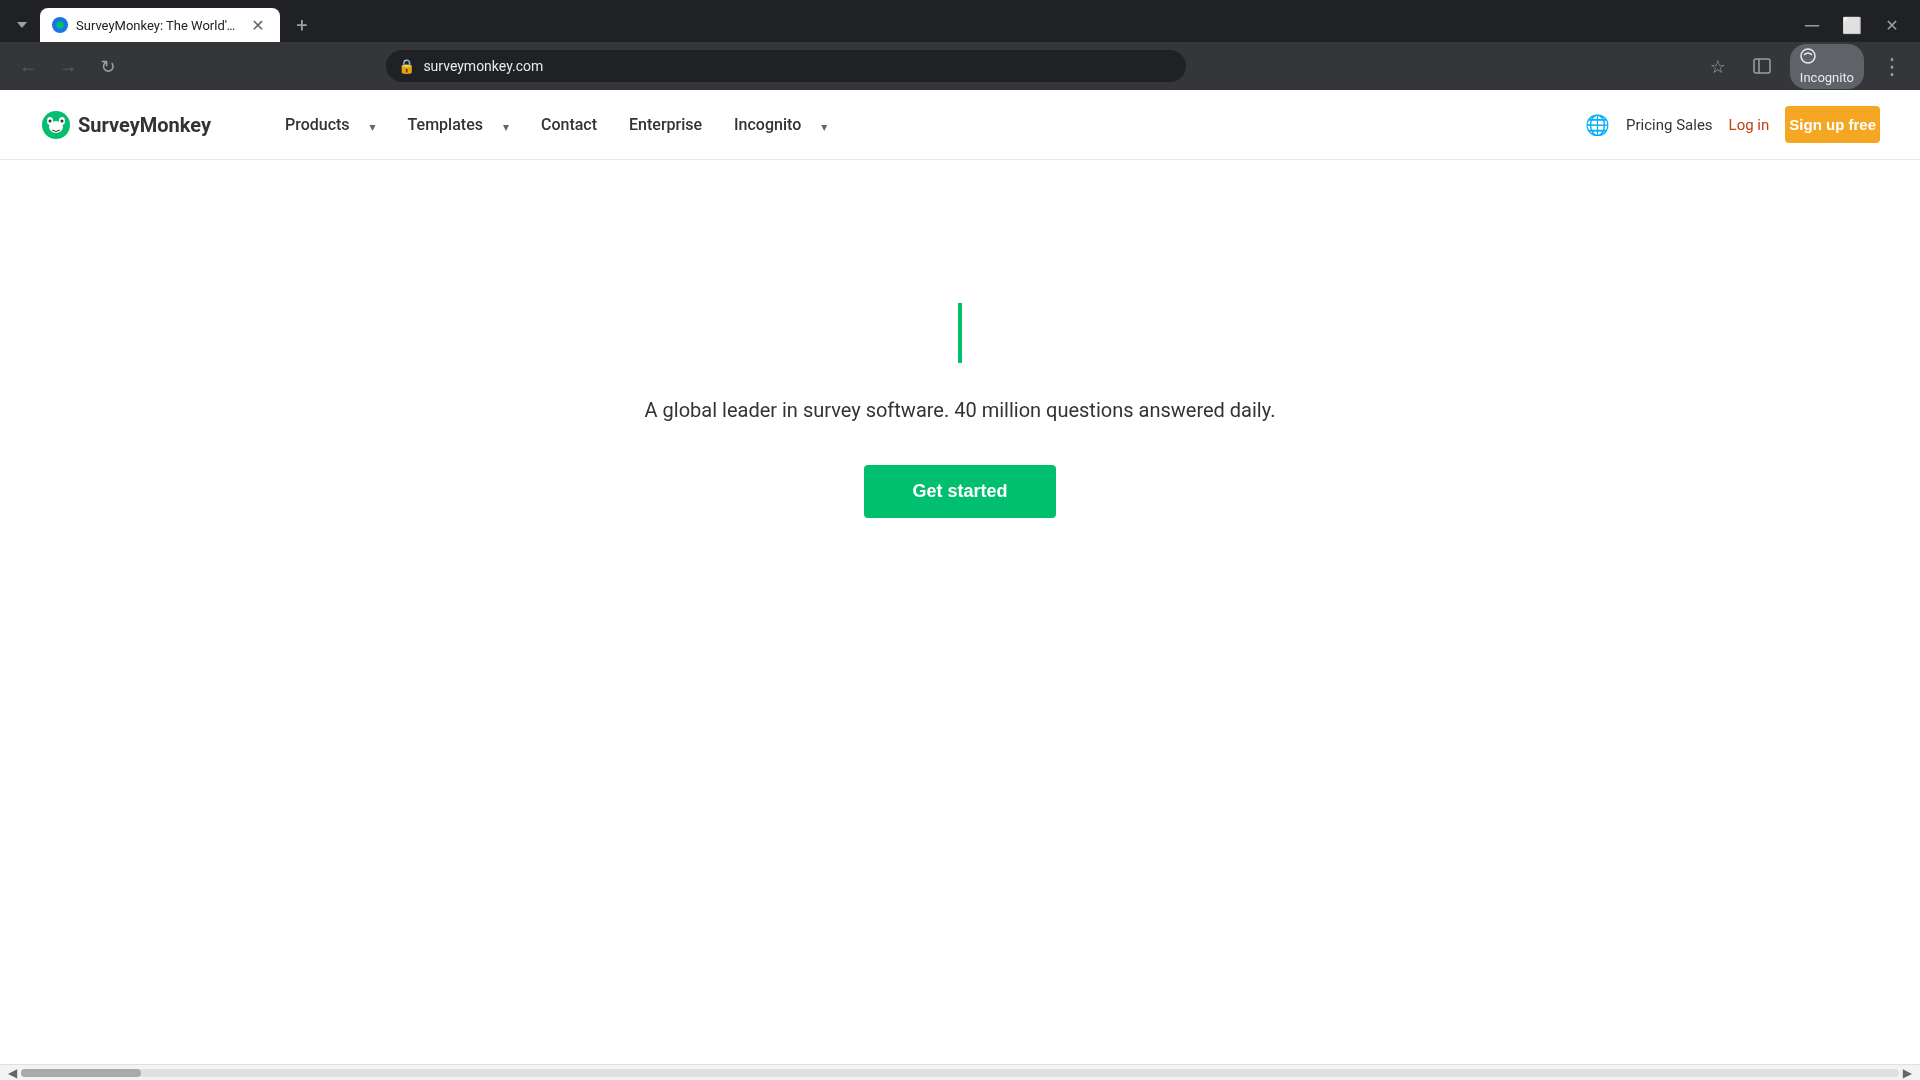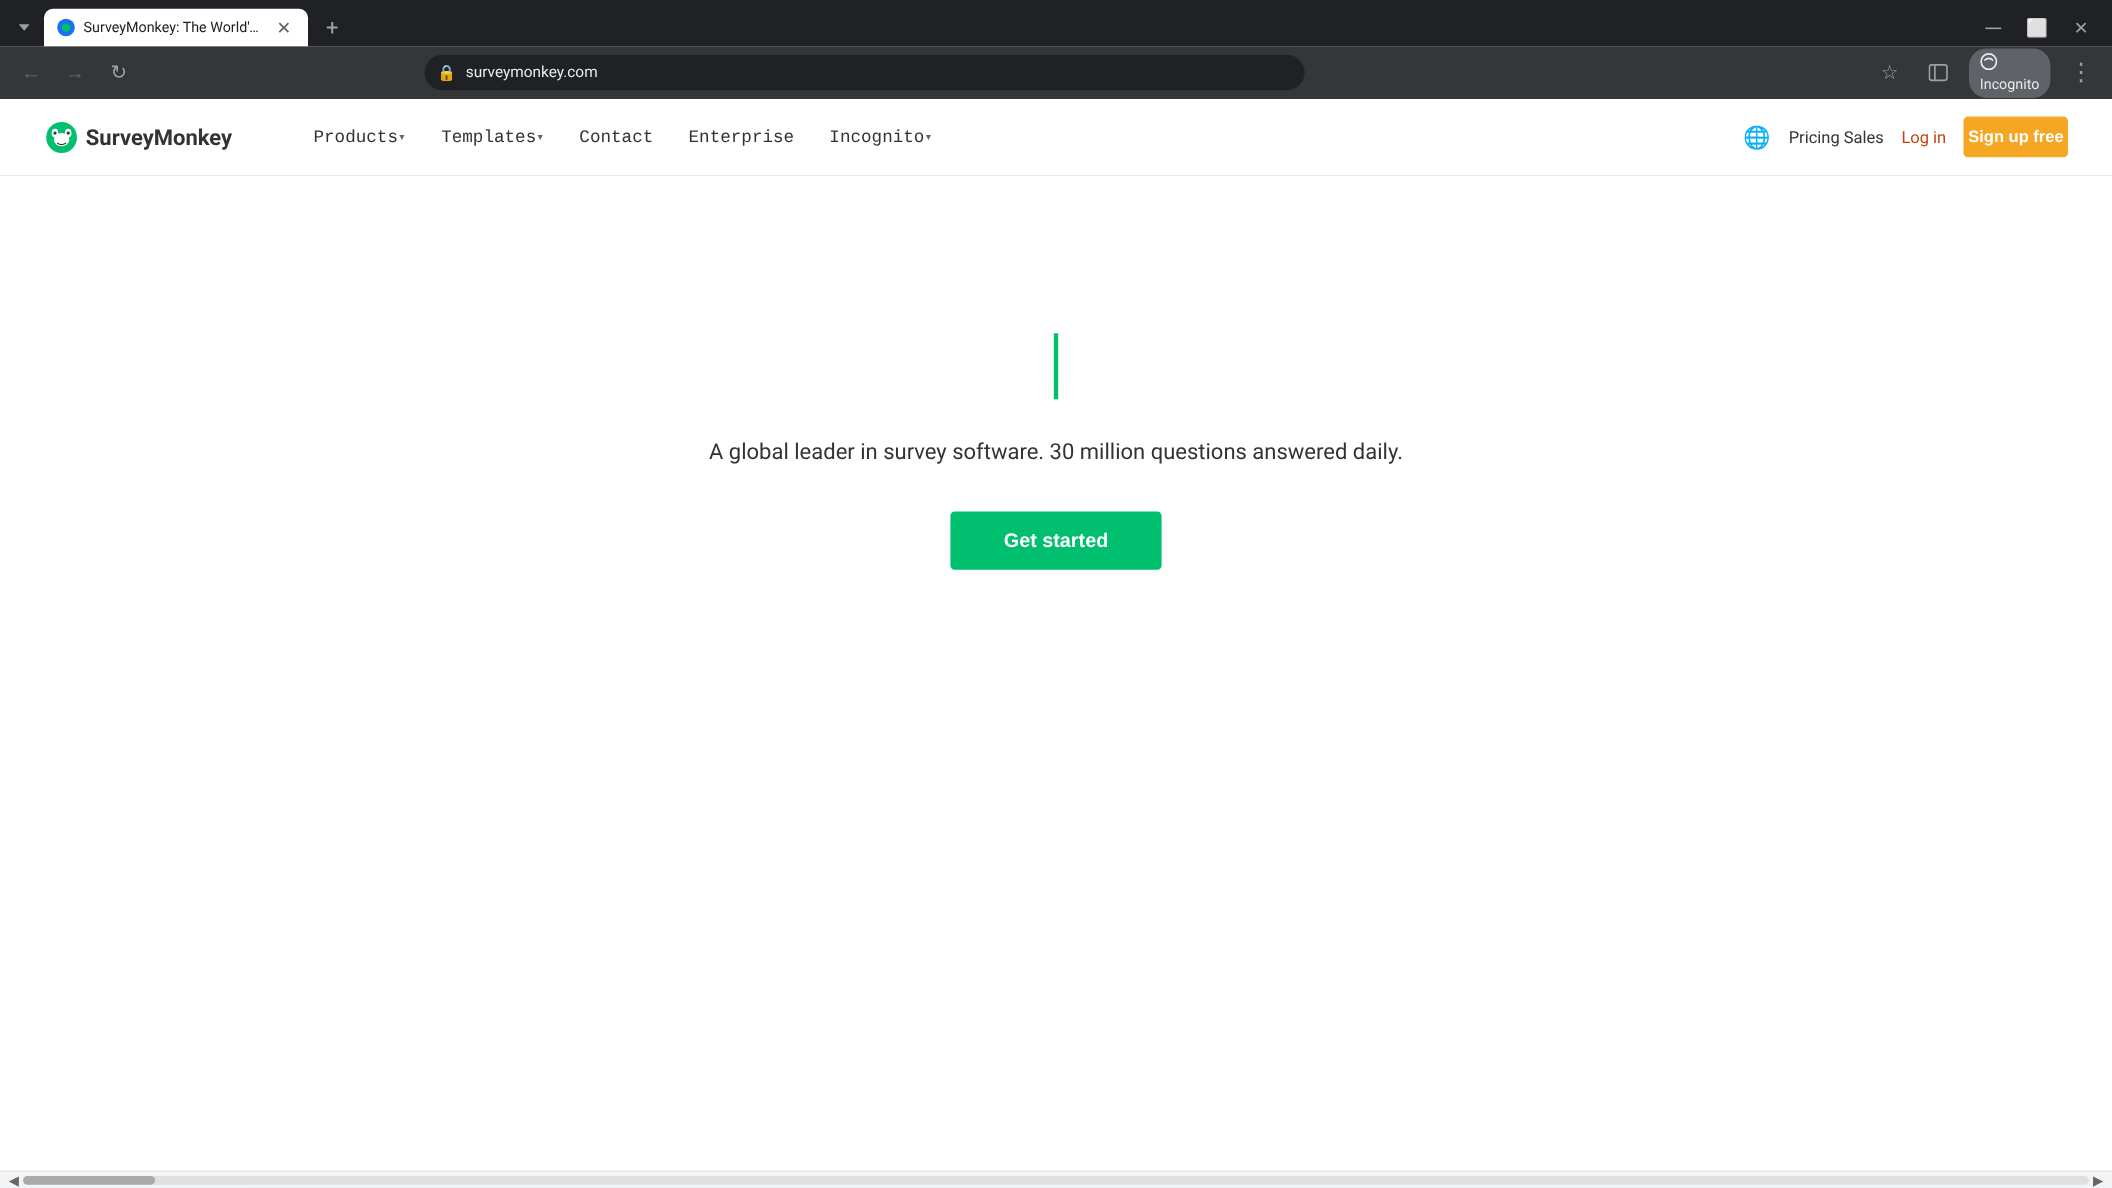--- a/index.html
+++ b/index.html
@@ -27,21 +27,21 @@
     .incognito-text { color: #e8eaed; font-size: 13px; }
 
     
     .website { background: #fff; height: calc(1080px - 90px - 16px); position: relative; }
 
     
     .navbar { display: flex; align-items: center; padding: 0 40px; height: 70px; border-bottom: 1px solid #e8e8e8; background: #fff; }
     .logo { display: flex; align-items: center; gap: 8px; text-decoration: none; margin-right: 60px; }
     .logo-text { font-size: 20px; font-weight: 700; color: #333; }
     .nav-links { display: flex; align-items: center; gap: 4px; flex: 1; }
-    .nav-item { display: flex; align-items: center; gap: 0; padding: 8px 14px; cursor: pointer; font-size: 16px; color: #333; border-radius: 4px; font-weight: 500; font-family: Liberation Mono, monospace; }
+    .nav-item { display: flex; align-items: flex-end; gap: 20px; padding: 8px 14px; cursor: pointer; font-size: 16px; color: #333; border-radius: 4px; font-weight: 500; }
     .nav-item .chevron { font-size: 12px; color: #666; }
     .nav-right { display: flex; align-items: center; gap: 16px; }
     .globe-icon { color: #333; font-size: 20px; cursor: pointer; }
     .contact-sales { font-size: 15px; color: #333; cursor: pointer; font-weight: 400; }
     .login-btn { font-size: 15px; color: #c2410c; cursor: pointer; font-weight: 400; }
     .signup-btn { background: #f5a623; color: #fff; padding: 10px 4px; border-radius: 4px; font-size: 15px; font-weight: 600; cursor: pointer; border: none; white-space: nowrap; }
 
     
     .hero { display: flex; flex-direction: column; align-items: center; justify-content: center; padding: 80px 40px; min-height: 500px; }
     .hero-bar { width: 4px; height: 60px; background: #00bf6f; margin-bottom: 32px; }
@@ -156,21 +156,21 @@
     <div class="nav-right">
       <span class="globe-icon">🌐</span>
       <span class="contact-sales">Pricing Sales</span>
       <span class="login-btn">Log in</span>
       <button class="signup-btn">Sign up free</button>
     </div>
   </nav>
 
   <section class="hero">
     <div class="hero-bar"></div>
-    <p class="hero-subtitle">A global leader in survey software. 30 million questions answered daily.</p>
+    <p class="hero-subtitle">A global leader in survey software. 40 million questions answered daily.</p>
     <button class="get-started-btn">Get started</button>
   </section>
 </div>
 
 <div class="scrollbar-area">
   <span style="color:#666; font-size:12px; cursor:pointer; padding:2px 4px;">◀</span>
   <div class="scrollbar-track">
     <div class="scrollbar-thumb"></div>
   </div>
   <span class="scrollbar-right-arrow">▶</span>

